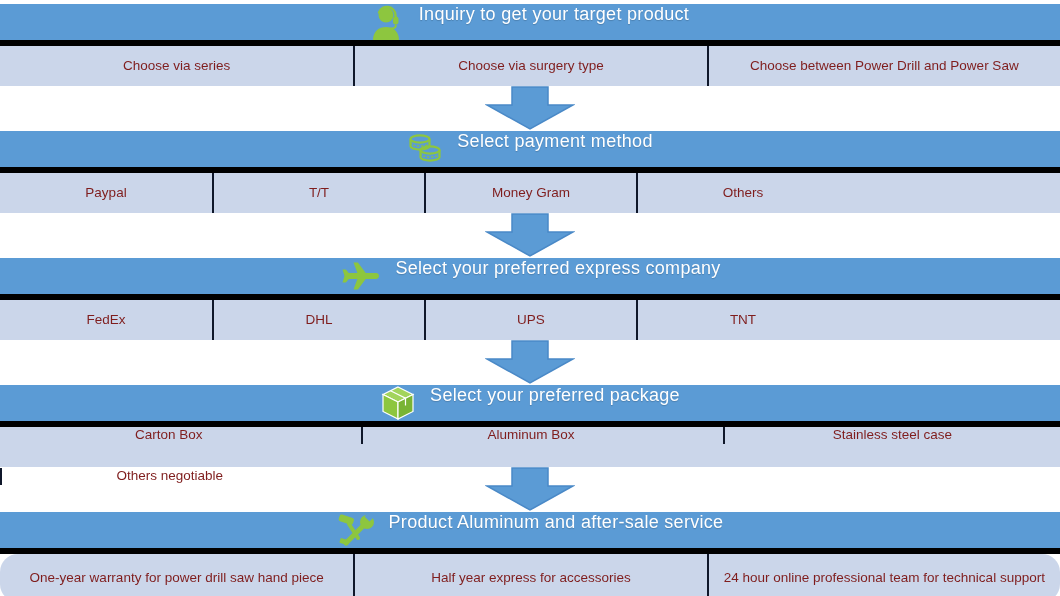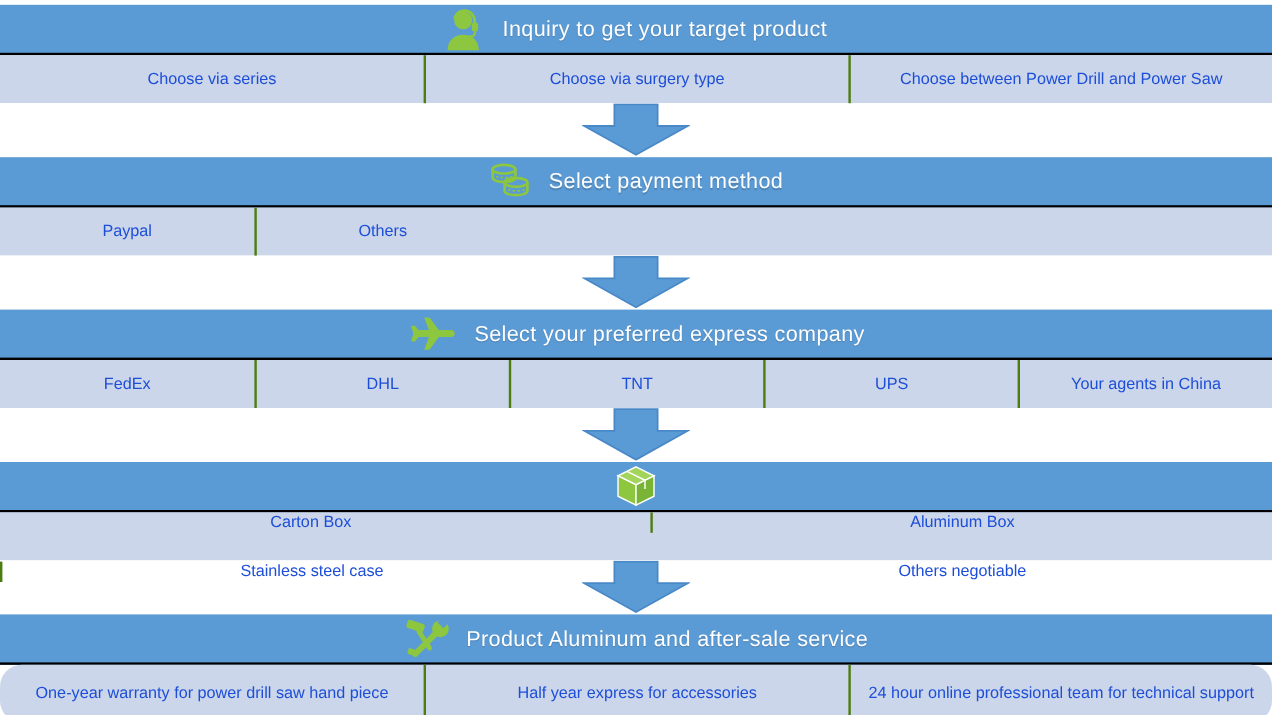--- a/index.html
+++ b/index.html
@@ -2,54 +2,53 @@
 <html><head>
 <meta charset="utf-8">
 <style>
   * { box-sizing: border-box; margin: 0; padding: 0; }
   html, body { width: 1060px; height: 596px; background: #ffffff; overflow: hidden; }
   body { font-family: "Liberation Sans", sans-serif; padding-top: 4px; }
 
   .section-header {
     height: 42px;
     background: #5b9bd5;
-    border-bottom: 2px solid #000000;
+    border-bottom: 6px solid #000000;
     display: flex;
-    align-items: center;
     justify-content: center;
     gap: 14px;
     color: #ffffff;
   }
   .section-title {
     font-size: 18px;
     letter-spacing: 0.3px;
     text-shadow: 0 1px 1px rgba(0,0,0,0.18);
     white-space: nowrap;
   }
   .icon-wrap { display: flex; align-items: center; justify-content: center; }
 
   .options-row {
     height: 40px;
     background: #cbd6ea;
     display: grid;
   }
   .cols-3 { grid-template-columns: repeat(3, 1fr); }
-  .cols-4 { grid-template-columns: repeat(2, 1fr); gap: 24px; }
+  .cols-4 { grid-template-columns: repeat(3, 1fr); gap: 24px; }
   .cols-5 { grid-template-columns: repeat(5, 1fr); }
   .option-cell {
     display: flex;
     align-items: center;
     justify-content: center;
     text-align: center;
     font-size: 13.5px;
     line-height: 1.25;
-    color: #1d4ed8;
+    color: #7f1d1d;
     padding: 0 10px;
   }
-  .option-cell + .option-cell { border-left: 2px solid #4d7c0f; }
+  .option-cell + .option-cell { border-left: 2px solid #0f172a; }
 
   .arrow-gap {
     height: 45px;
     display: flex;
     justify-content: center;
     align-items: flex-start;
     background: #ffffff;
   }
 
   .last-row { height: 48px; border-radius: 18px; }
@@ -93,20 +92,22 @@
         <path d="M3.5 9.5 c0 2 4.2 3.6 9.5 3.6 s9.5-1.6 9.5-3.6" stroke-dasharray="2 2" stroke-width="1.4"></path>
         <ellipse cx="23" cy="17" rx="9.5" ry="3.6"></ellipse>
         <path d="M13.5 17 v7 c0 2 4.2 3.6 9.5 3.6 s9.5-1.6 9.5-3.6 v-7"></path>
         <path d="M13.5 20.5 c0 2 4.2 3.6 9.5 3.6 s9.5-1.6 9.5-3.6" stroke-dasharray="2 2" stroke-width="1.4"></path>
       </svg>
     </span>
     <span class="section-title">Select payment method</span>
   </div>
   <div class="options-row cols-5">
     <div class="option-cell">Paypal</div>
+    <div class="option-cell">T/T</div>
+    <div class="option-cell">Money Gram</div>
     <div class="option-cell">Others</div>
   </div>
 </div>
 
 <div class="arrow-gap">
   <svg width="90" height="44" viewBox="0 0 90 44">
     <polygon points="27,1 63,1 63,19 88,19 45,43 2,19 27,19" fill="#5b9bd5" stroke="#4a89c7" stroke-width="1.5"></polygon>
   </svg>
 </div>
 
@@ -115,42 +116,42 @@
     <span class="icon-wrap">
       <svg width="42" height="30" viewBox="0 0 42 30">
         <path fill="#8dc63f" d="M40 15 c0 1.6-1.3 2.9-2.9 2.9 h-10.4 l-7.8 10.6 h-4.4 l3.9-10.6 h-8.6 l-2.9 3.6 h-3.4 l2-6.5 -2-6.5 h3.4 l2.9 3.6 h8.6 l-3.9-10.6 h4.4 l7.8 10.6 h10.4 c1.6 0 2.9 1.3 2.9 2.9 z"></path>
       </svg>
     </span>
     <span class="section-title">Select your preferred express company</span>
   </div>
   <div class="options-row cols-5">
     <div class="option-cell">FedEx</div>
     <div class="option-cell">DHL</div>
+    <div class="option-cell">UPS</div>
     <div class="option-cell">TNT</div>
-    <div class="option-cell">UPS</div>
-    <div class="option-cell">Your agents in China</div>
   </div>
 </div>
 
 <div class="arrow-gap">
   <svg width="90" height="44" viewBox="0 0 90 44">
     <polygon points="27,1 63,1 63,19 88,19 45,43 2,19 27,19" fill="#5b9bd5" stroke="#4a89c7" stroke-width="1.5"></polygon>
   </svg>
 </div>
 
 <div class="section">
   <div class="section-header">
     <span class="icon-wrap">
       <svg width="36" height="36" viewBox="0 0 36 36">
         <polygon points="18,2 33,9.5 18,17 3,9.5" fill="#a3d45c" stroke="#ffffff" stroke-width="1.2"></polygon>
         <polygon points="3,9.5 18,17 18,34 3,26.5" fill="#8dc63f" stroke="#ffffff" stroke-width="1.2"></polygon>
         <polygon points="33,9.5 18,17 18,34 33,26.5" fill="#79b434" stroke="#ffffff" stroke-width="1.2"></polygon>
         <polyline points="10.5,5.8 25.5,13.2 25.5,20.5" fill="none" stroke="#ffffff" stroke-width="1.2"></polyline>
       </svg>
     </span>
+    <span class="section-title">Select your preferred package</span>
   </div>
   <div class="options-row cols-4">
     <div class="option-cell">Carton Box</div>
     <div class="option-cell">Aluminum Box</div>
     <div class="option-cell">Stainless steel case</div>
     <div class="option-cell">Others negotiable</div>
   </div>
 </div>
 
 <div class="arrow-gap">

